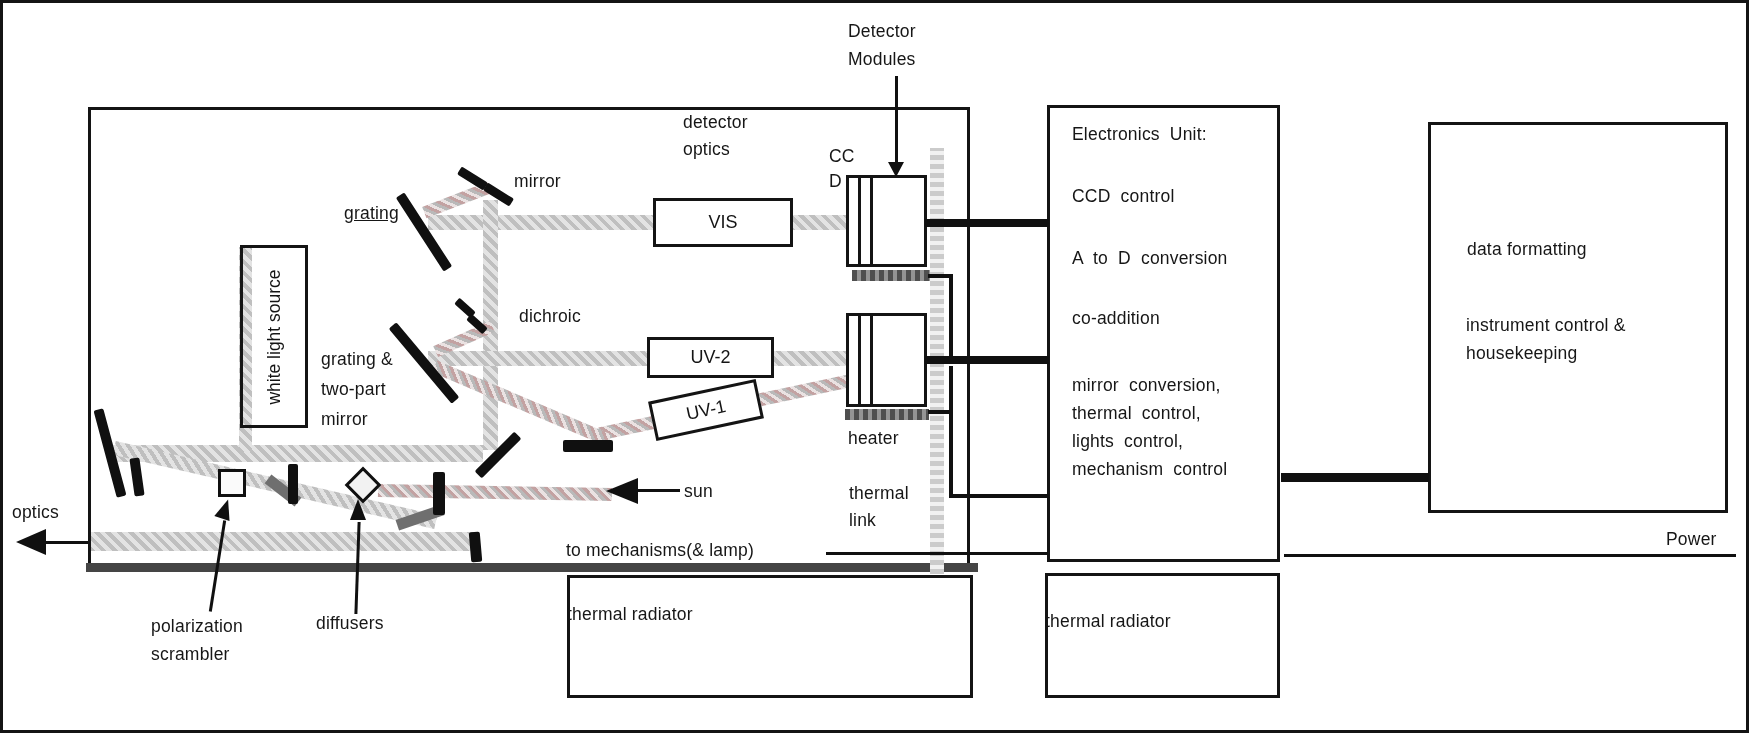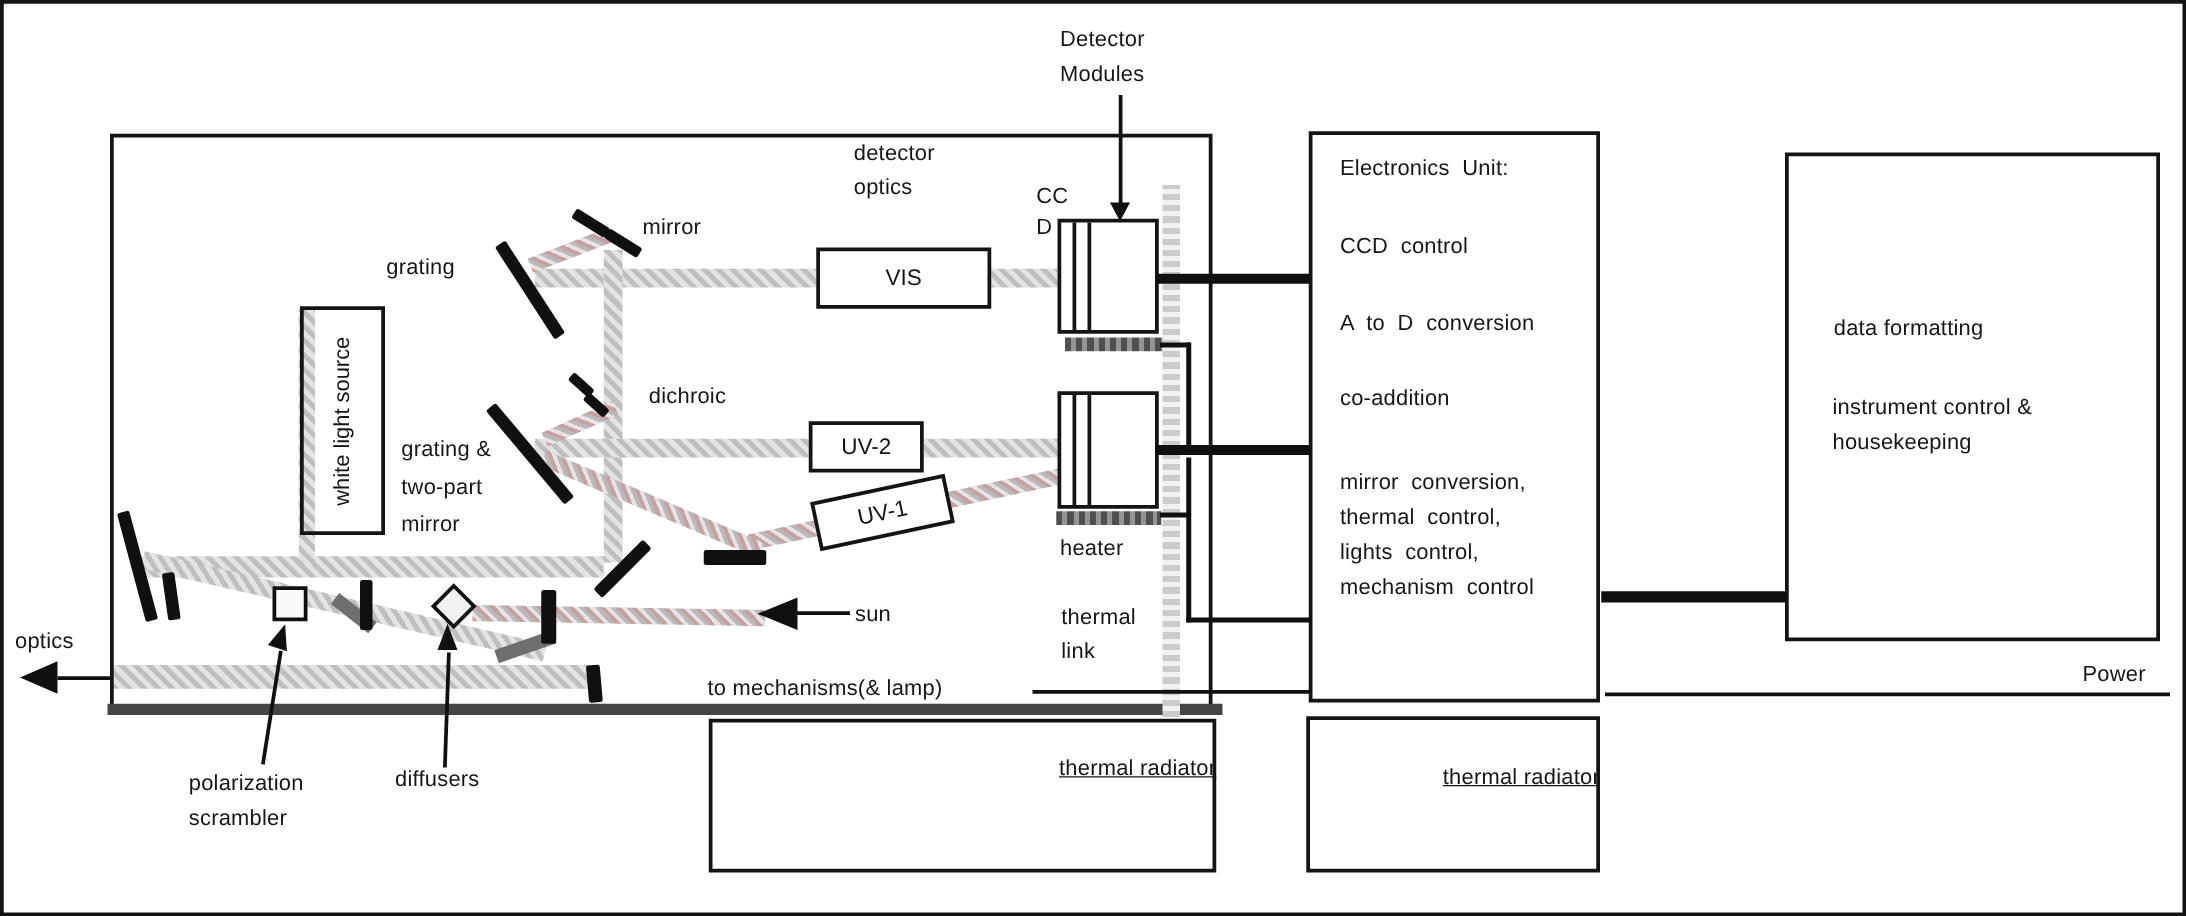--- a/index.html
+++ b/index.html
@@ -18,21 +18,21 @@
   .beam.light{background:repeating-linear-gradient(0deg,#cbcbcb 0 5px,#f1f1f1 5px 9px);z-index:3;}
   .mir{position:absolute;background:#101010;z-index:4;border-radius:2px;}
   .dark{position:absolute;background:#6f6f6f;z-index:2;}
   .wire{position:absolute;background:#101010;z-index:5;}
   .heat{position:absolute;z-index:4;
         background:repeating-linear-gradient(90deg,#4f4f4f 0 5px,#949494 5px 9px);}
   .tri{position:absolute;width:0;height:0;z-index:5;}
   .ccd-inner{position:absolute;top:0;bottom:0;width:3px;background:#141414;}
   .wls-text{position:absolute;left:50%;top:50%;transform:translate(-50%,-50%) rotate(-90deg);
             white-space:nowrap;font-size:17.5px;}
-  .center-lbl{text-align:right;white-space:pre-line;text-decoration:underline;}
+  .center-lbl{text-align:left;white-space:pre-line;}
   .eu-txt{word-spacing:5px;}
 </style>
 </head>
 <body>
 
 <div id="stage">
 
   <div class="abs" style="left:0;top:0;right:0;bottom:0;border:3px solid #141414;z-index:0;"></div>
 
   <div class="beam" style="left:428px;top:215px;width:420px;height:15px;"></div>
@@ -71,21 +71,21 @@
   <div class="box clear" style="left:88px;top:107px;width:882px;height:461px;z-index:2;"></div>
   <div class="abs" style="left:86px;top:563px;width:892px;height:9px;background:#454545;z-index:2;"></div>
 
   <div class="box clear" style="left:240px;top:245px;width:68px;height:183px;">
     <div class="wls-text">white light source</div>
   </div>
 
   <div class="box optbox" style="left:653px;top:198px;width:140px;height:49px;">
     <span>VIS</span>
   </div>
-  <div class="box optbox" style="left:647px;top:337px;width:92px;height:41px;">
+  <div class="box optbox" style="left:647px;top:337px;width:127px;height:41px;">
     <span>UV-2</span>
   </div>
   <div class="box optbox" style="left:651px;top:390px;width:110px;height:40px;transform:rotate(-12deg);">
     <span>UV-1</span>
   </div>
 
   <div class="box" style="left:846px;top:175px;width:81px;height:92px;">
     <div class="ccd-inner" style="left:9px;"></div>
     <div class="ccd-inner" style="left:21px;"></div>
   </div>
@@ -127,21 +127,21 @@
   <div class="wire" style="left:356px;top:522px;width:2.5px;height:92px;transform:rotate(2deg);"></div>
   <div class="tri" style="left:350px;top:499px;border-left:8px solid transparent;border-right:8px solid transparent;border-bottom:21px solid #101010;"></div>
 
   <div class="lbl lh28" style="left:848px;top:17px;">Detector
 Modules</div>
   <div class="lbl lh27" style="left:683px;top:109px;">detector
 optics</div>
   <div class="lbl" style="left:829px;top:144px;line-height:25px;">CC
 D</div>
   <div class="lbl" style="left:514px;top:170px;">mirror</div>
-  <div class="lbl" style="left:309px;top:202px;">grating</div>
+  <div class="lbl" style="left:344px;top:202px;text-decoration:underline;">grating</div>
   <div class="lbl" style="left:519px;top:305px;">dichroic</div>
   <div class="lbl lh30" style="left:321px;top:344px;">grating &amp;
 two-part
 mirror</div>
   <div class="lbl" style="left:848px;top:427px;">heater</div>
   <div class="lbl lh27" style="left:849px;top:480px;">thermal
 link</div>
   <div class="lbl" style="left:684px;top:480px;">sun</div>
   <div class="lbl" style="left:12px;top:501px;">optics</div>
   <div class="lbl" style="left:566px;top:539px;">to mechanisms(&amp; lamp)</div>
@@ -153,19 +153,19 @@
 
   <div class="lbl eu-txt" style="left:1072px;top:123px;">Electronics Unit:</div>
   <div class="lbl eu-txt" style="left:1072px;top:185px;">CCD control</div>
   <div class="lbl eu-txt" style="left:1072px;top:247px;">A to D conversion</div>
   <div class="lbl eu-txt" style="left:1072px;top:307px;">co-addition</div>
   <div class="lbl eu-txt lh28" style="left:1072px;top:371px;">mirror conversion,
 thermal control,
 lights control,
 mechanism control</div>
 
-  <div class="lbl" style="left:1467px;top:251px;">data formatting</div>
+  <div class="lbl" style="left:1467px;top:238px;">data formatting</div>
   <div class="lbl lh28" style="left:1466px;top:311px;">instrument control &amp;
 housekeeping</div>
 
   <div class="lbl" style="left:1666px;top:528px;">Power</div>
 
 </div>
 
 </body></html>

